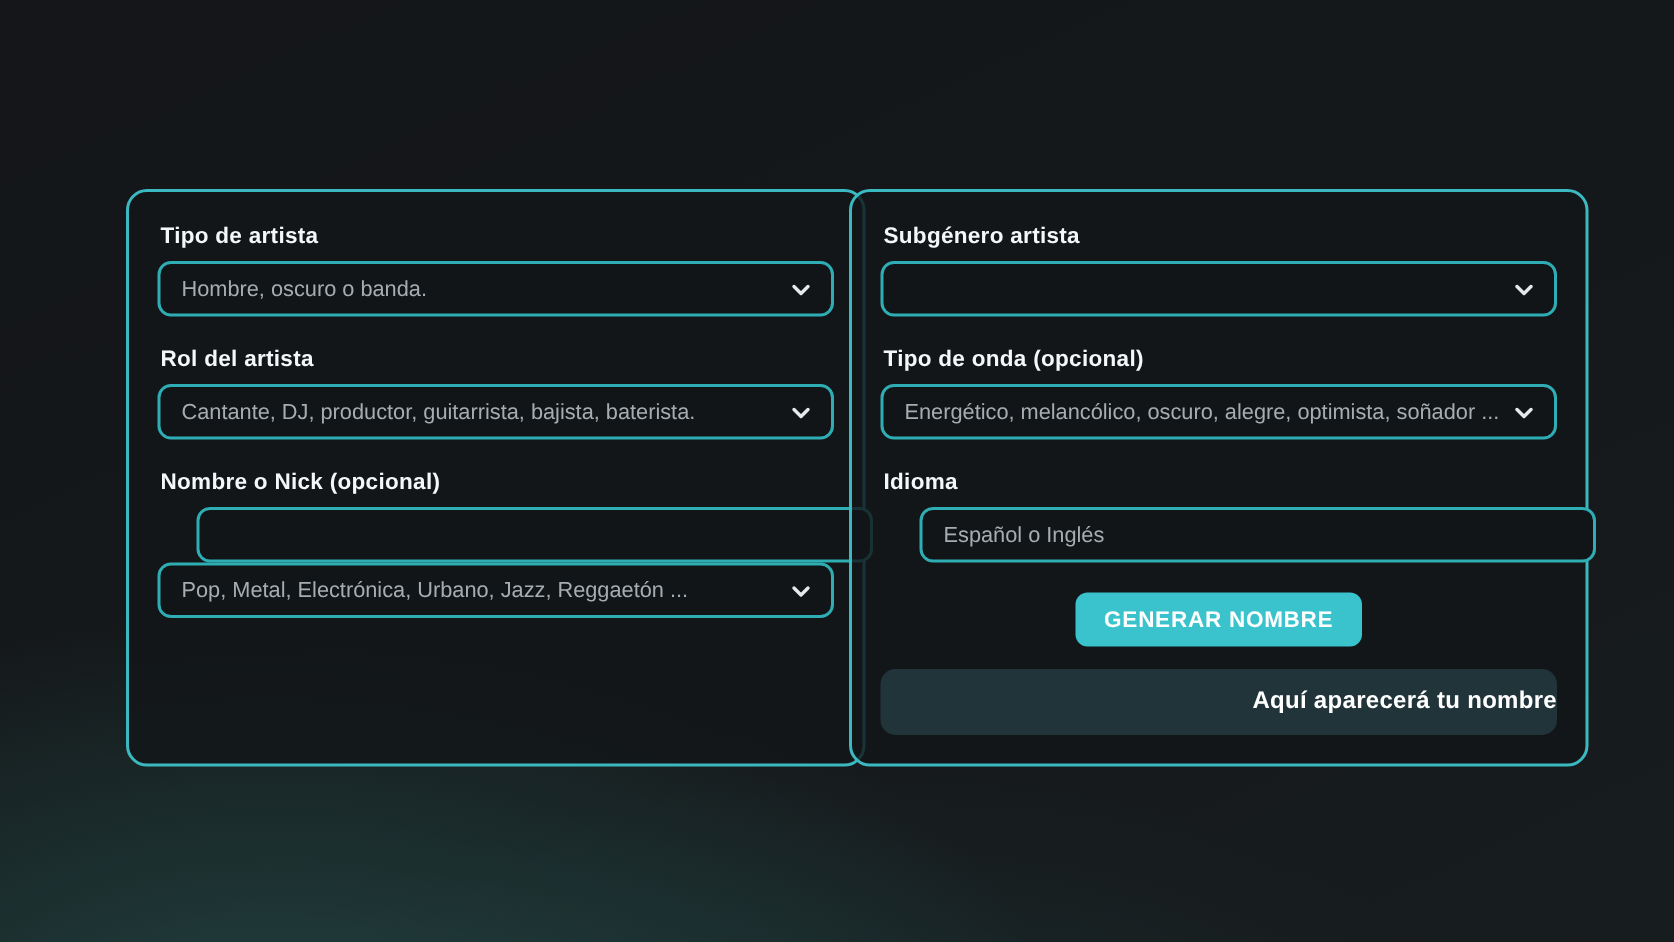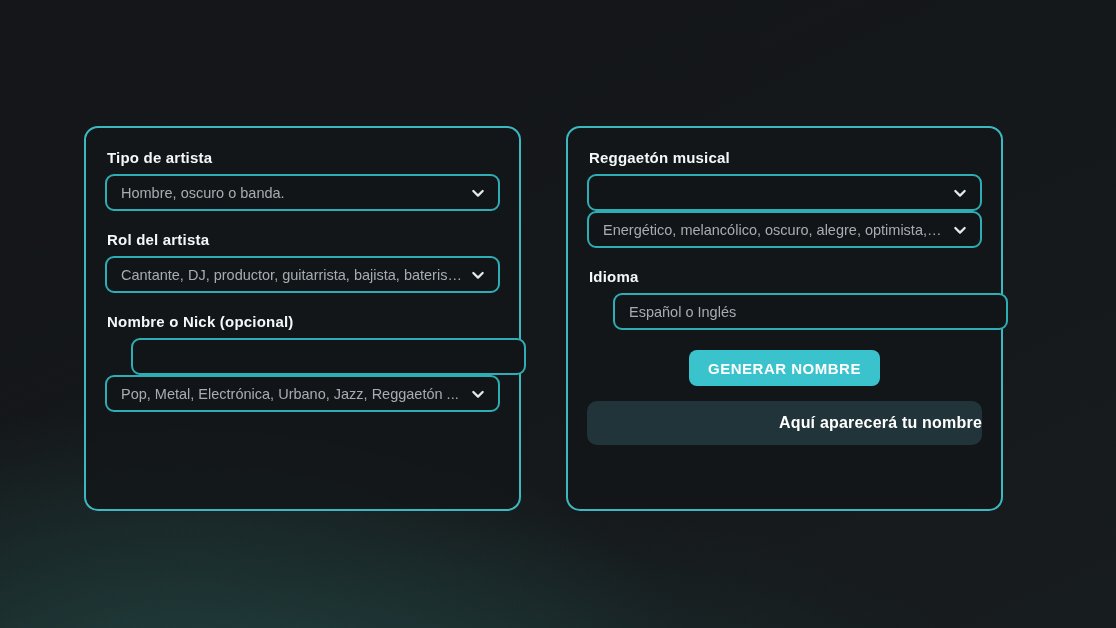--- a/index.html
+++ b/index.html
@@ -14,21 +14,21 @@
     height: 628px;
     background:
       radial-gradient(850px 480px at 16% 112%, rgba(46, 108, 102, 0.50), rgba(46,108,102,0) 62%),
       radial-gradient(700px 380px at 52% 118%, rgba(38, 86, 84, 0.28), rgba(38,86,84,0) 60%),
       linear-gradient(155deg, #141619 0%, #15181a 55%, #171c1e 100%);
     overflow: hidden;
   }
   .panel {
     position: absolute;
     top: 126px;
-    width: 437px;
+    width: 493px;
     height: 385px;
     border: 2px solid #3cb9c0;
     border-radius: 14px;
     background: rgba(18, 22, 24, 0.82);
     padding: 21px 19px;
   }
   .panel-left  { left: 84px; }
   .panel-right { left: 566px; }
 
   .field-label {
@@ -148,30 +148,31 @@
         <svg width="16" height="16" viewBox="0 0 24 24" fill="none" stroke="#e6e9ea" stroke-width="3.4" stroke-linecap="round" stroke-linejoin="round">
             <polyline points="5 9 12 16 19 9"></polyline>
           </svg>
       </span>
     </div>
 
   </section>
 
   <section class="panel panel-right">
 
-    <div class="field-label first">Reggaetón musical</div>
+    <div class="field-label first">Subgénero artista</div>
     <div class="control">
       <span class="ph"></span>
       <span class="chev">
         <svg width="16" height="16" viewBox="0 0 24 24" fill="none" stroke="#e6e9ea" stroke-width="3.4" stroke-linecap="round" stroke-linejoin="round">
             <polyline points="5 9 12 16 19 9"></polyline>
           </svg>
       </span>
     </div>
 
+    <div class="field-label">Tipo de onda (opcional)</div>
     <div class="control">
       <span class="ph">Energético, melancólico, oscuro, alegre, optimista, soñador ...</span>
       <span class="chev">
         <svg width="16" height="16" viewBox="0 0 24 24" fill="none" stroke="#e6e9ea" stroke-width="3.4" stroke-linecap="round" stroke-linejoin="round">
             <polyline points="5 9 12 16 19 9"></polyline>
           </svg>
       </span>
     </div>
 
     <div class="field-label">Idioma</div>

